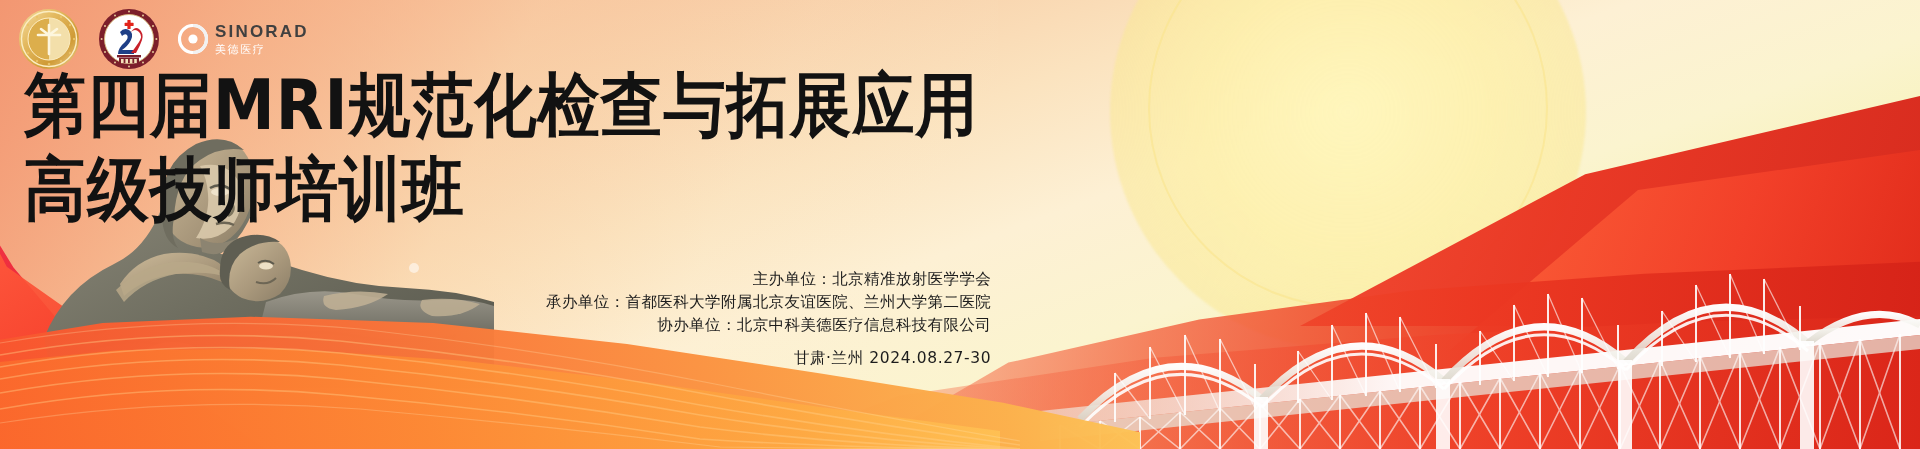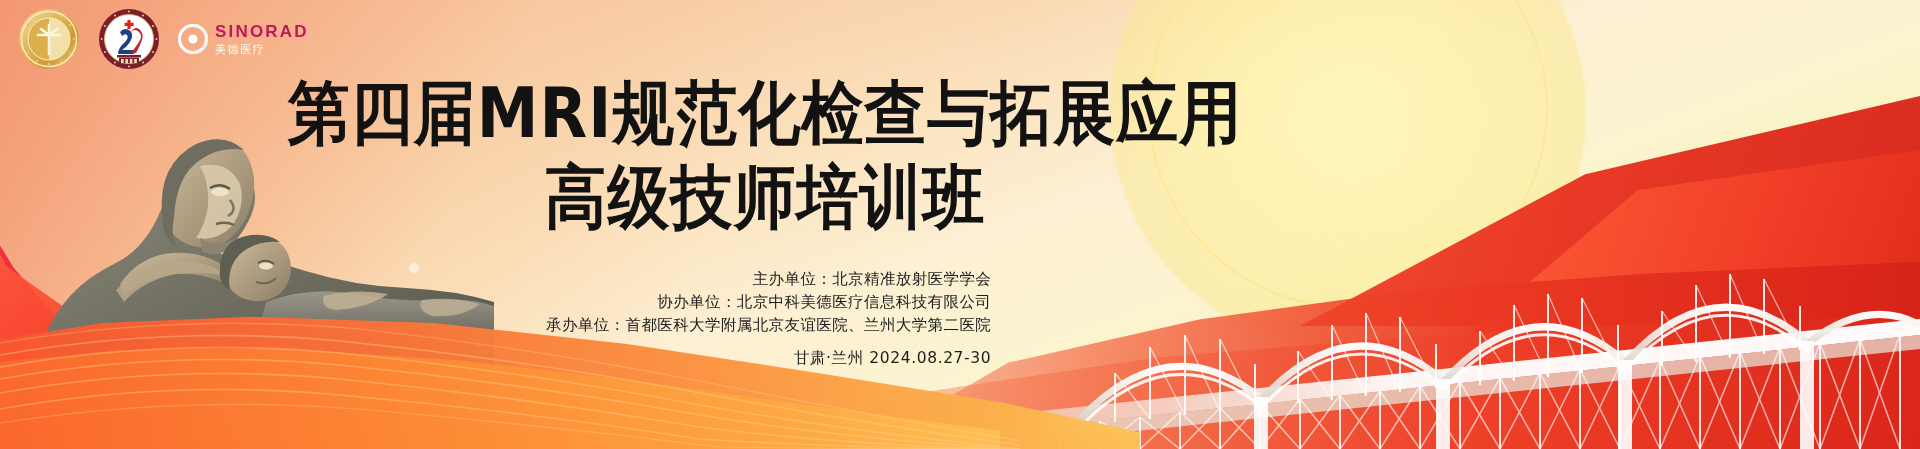--- a/index.html
+++ b/index.html
@@ -137,32 +137,32 @@
     display:flex;align-items:center;gap:18px;z-index:40;
   }
   .logo{position:relative;width:62px;height:62px;flex:0 0 auto;}
   .logo svg{width:100%;height:100%;display:block;}
   .logo-sinorad{
     width:auto;height:58px;display:flex;align-items:center;gap:7px;
   }
   .sino-mark{width:30px;height:30px;flex:0 0 auto;}
   .sino-txt{display:flex;flex-direction:column;line-height:1;}
   .sino-name{
-    font-size:17px;font-weight:700;letter-spacing:2.2px;color:#be185d;
+    font-size:17px;font-weight:700;letter-spacing:2.2px;color:#404040;
     font-family:"Liberation Sans",sans-serif;
   }
   .sino-sub{
     font-size:11px;color:#ffffff;letter-spacing:1.6px;margin-top:4px;
     font-family:"DejaVu Sans",sans-serif;
   }
 
   
   .title-wrap{
-    position:absolute;left:0;top:78px;width:1530px;
-    text-align:center;z-index:30;
+    position:absolute;left:0;top:70px;width:1530px;
+    text-align:left;z-index:30;padding-left:24px;
   }
   .title-line{
     font-family:"DejaVu Sans","Liberation Sans",sans-serif;
     font-weight:700;
     color:#121212;
     letter-spacing:1px;
     line-height:1.04;
     white-space:nowrap;
     transform:scaleY(1.12);
     transform-origin:center top;
@@ -475,18 +475,18 @@
     </div>
   </div>
 
   <div class="title-wrap">
     <div class="title-line title-1">第四届MRI规范化检查与拓展应用</div>
     <div class="title-line title-2">高级技师培训班</div>
   </div>
 
   <div class="details">
     <div>主办单位：北京精准放射医学学会</div>
+    <div>承办单位：首都医科大学附属北京友谊医院、兰州大学第二医院</div>
     <div>协办单位：北京中科美德医疗信息科技有限公司</div>
-    <div>承办单位：首都医科大学附属北京友谊医院、兰州大学第二医院</div>
     <div class="loc">甘肃·兰州  2024.08.27-30</div>
   </div>
 
 </div>
 
 </body></html>

